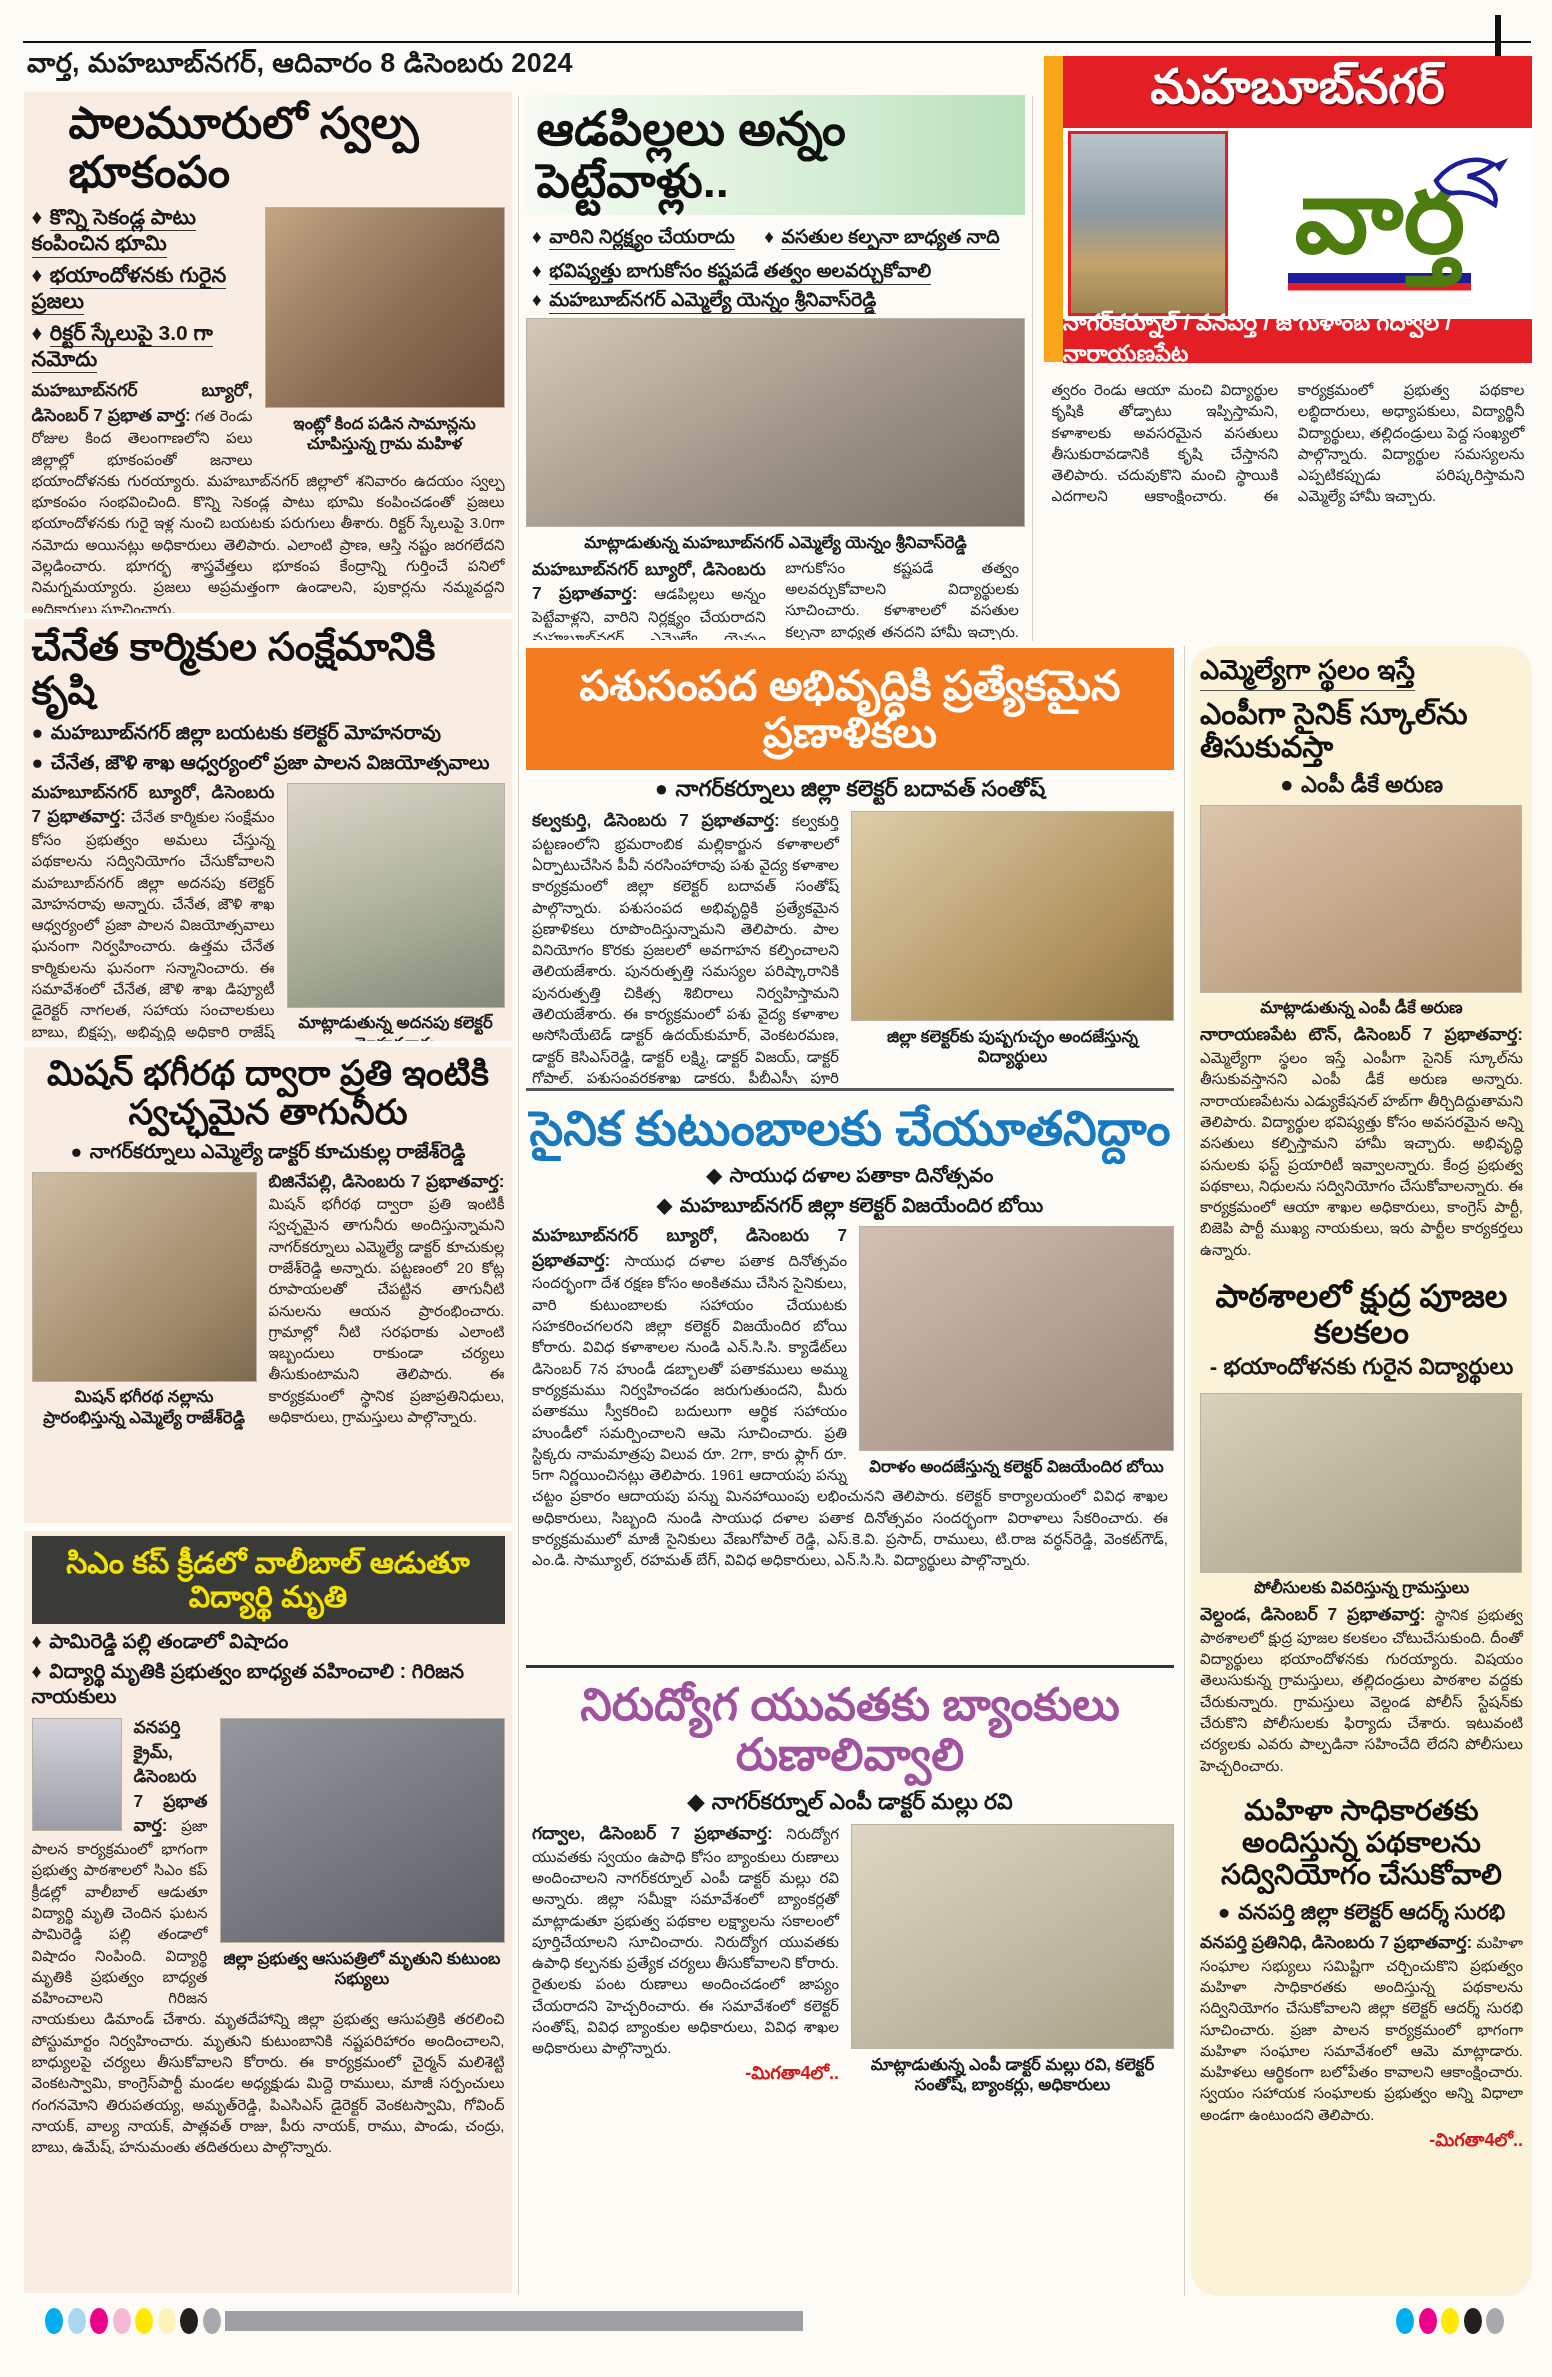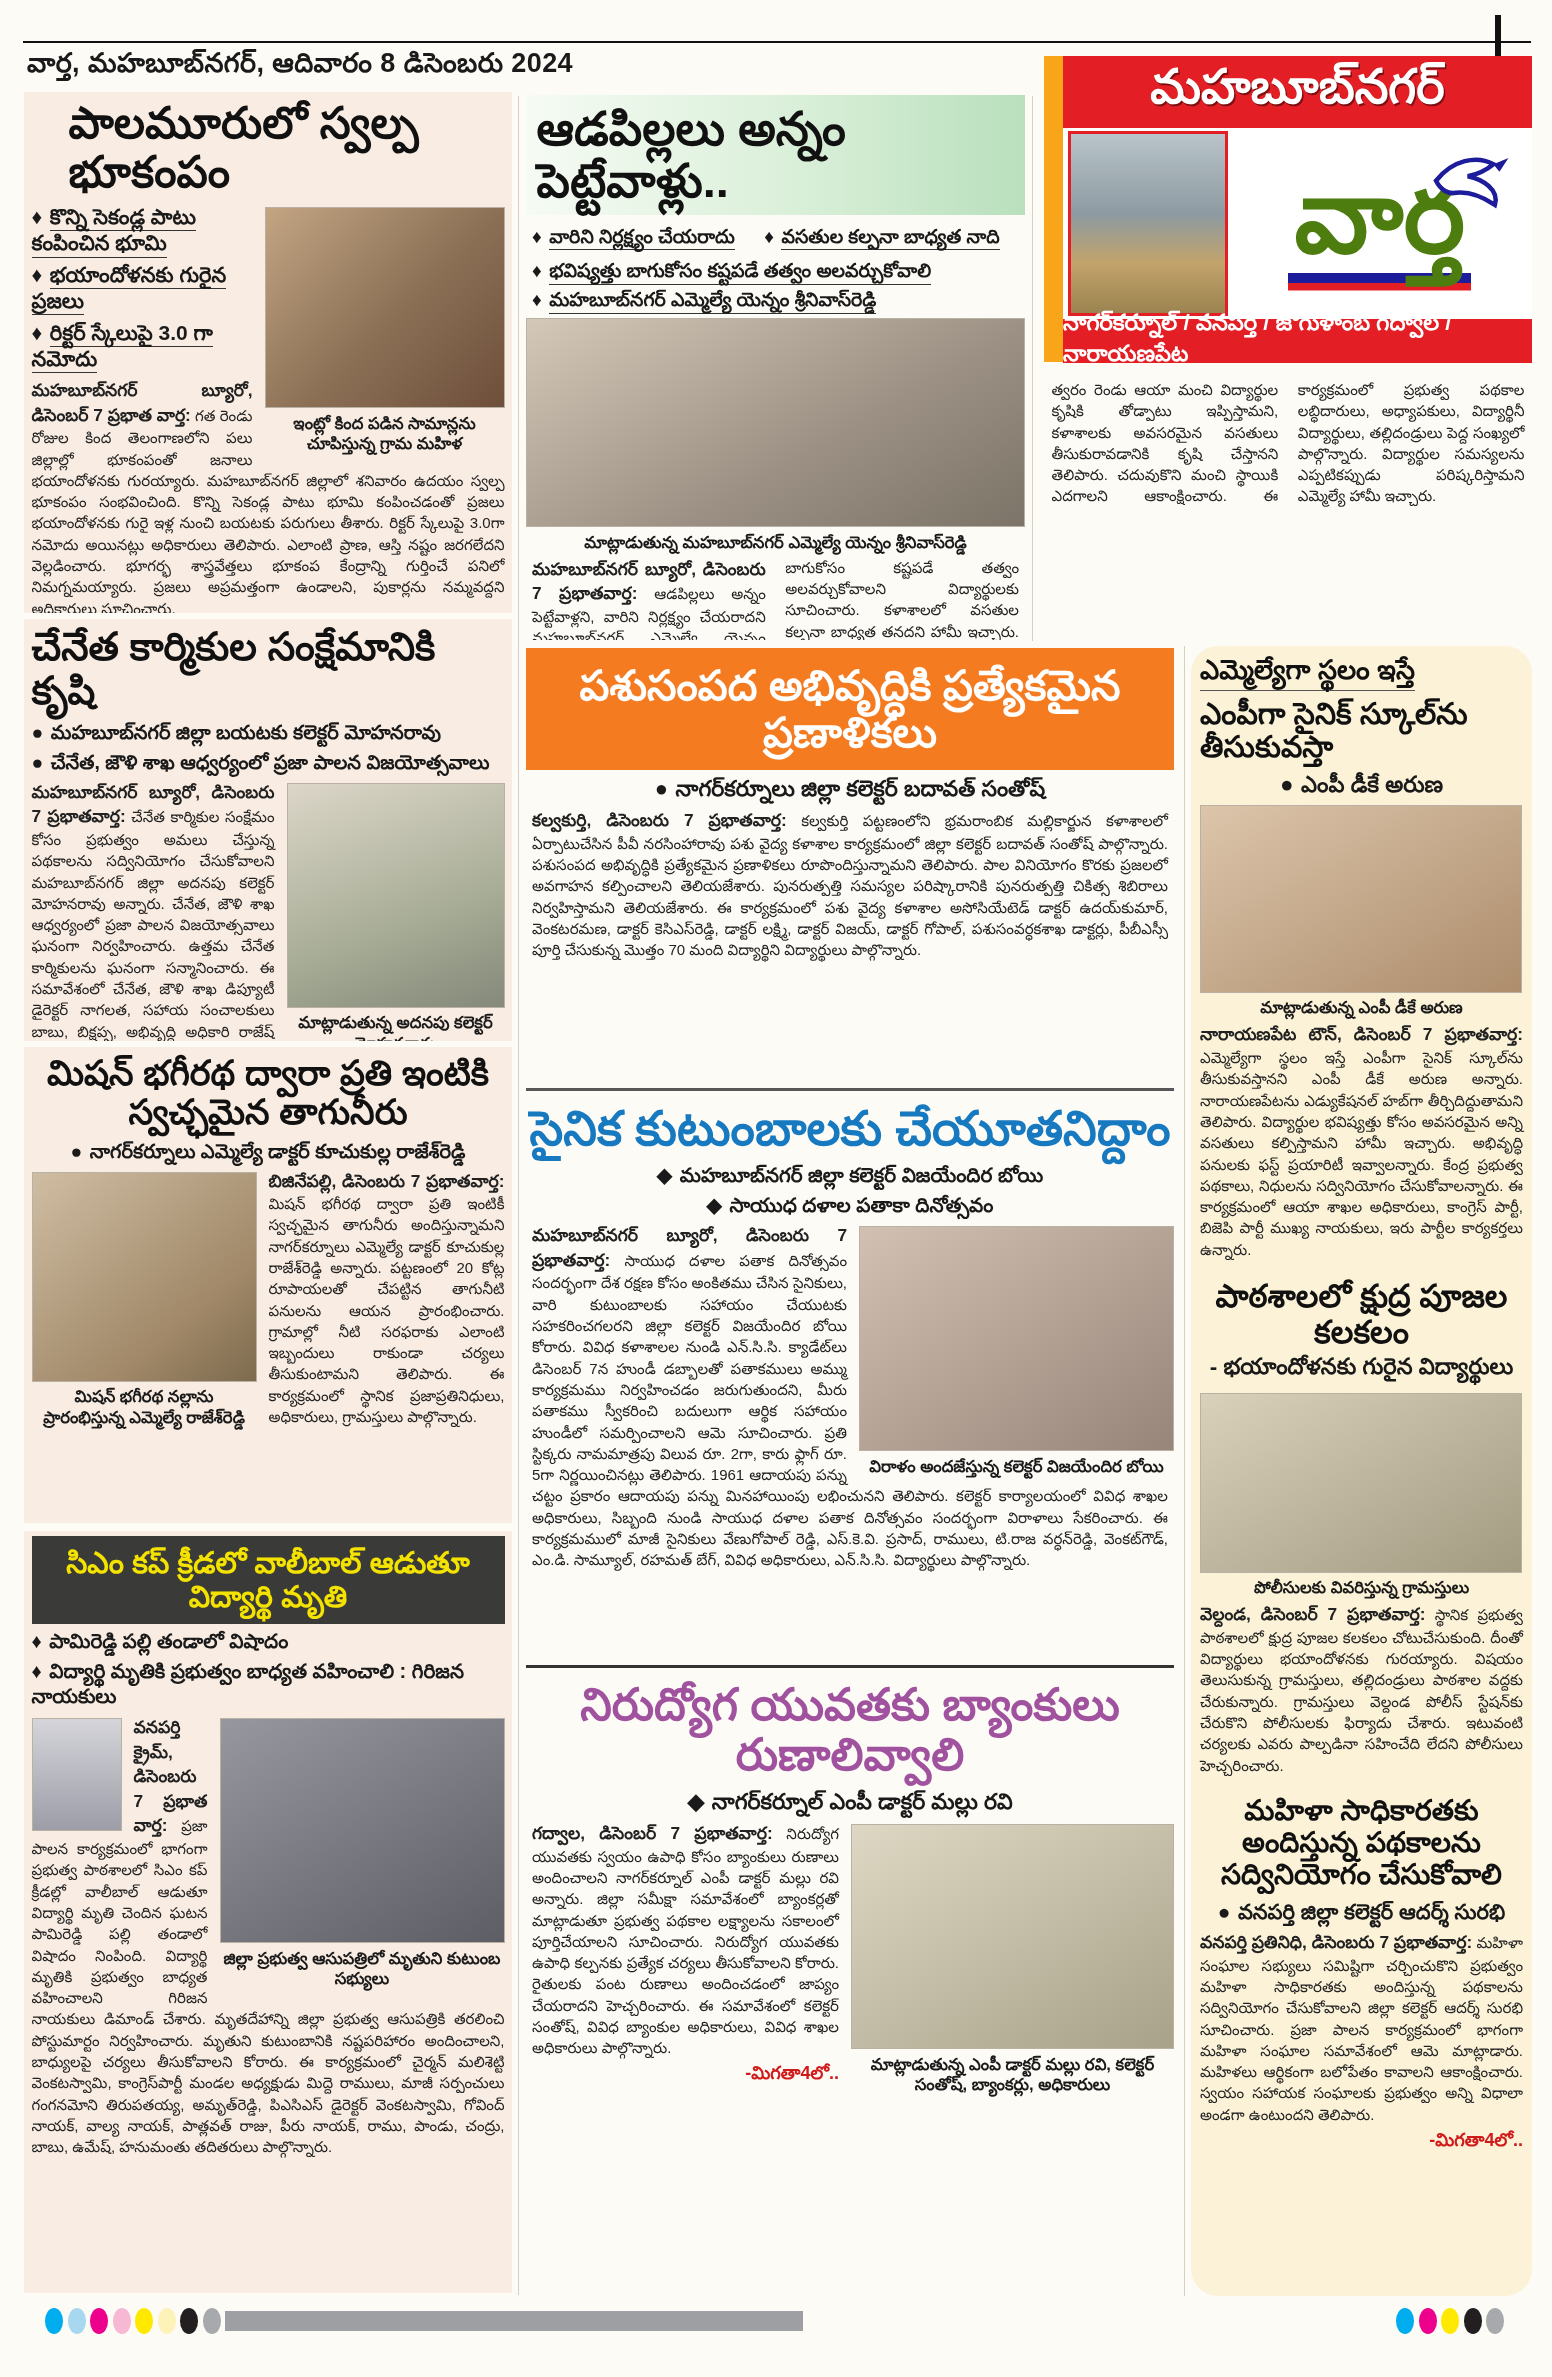--- a/index.html
+++ b/index.html
@@ -147,27 +147,31 @@
     <div class="photo p-hall" style="width:499px;height:209px;"></div>
     <div class="cap">మాట్లాడుతున్న మహబూబ్‌నగర్ ఎమ్మెల్యే యెన్నం శ్రీనివాస్‌రెడ్డి</div>
     <p class="body cols2" style="padding:0 6px;"><span class="byline">మహబూబ్‌నగర్ బ్యూరో, డిసెంబరు 7 ప్రభాతవార్త:</span> <span>ఆడపిల్లలు అన్నం పెట్టేవాళ్లని, వారిని నిర్లక్ష్యం చేయరాదని మహబూబ్‌నగర్ ఎమ్మెల్యే యెన్నం శ్రీనివాస్‌రెడ్డి అన్నారు. భవిష్యత్తు బాగుకోసం కష్టపడే తత్వం అలవర్చుకోవాలని విద్యార్థులకు సూచించారు. కళాశాలలో వసతుల కల్పనా బాధ్యత తనదని హామీ ఇచ్చారు. ప్రతిభ చూపిన 100 మంది ఉత్తమ విద్యార్థులకు పురస్కారాలు అందజేశారు.</span></p>
   </section>
 
   <section class="art" style="left:526px;top:648px;width:648px;height:436px;padding:0;">
     <div class="banner-orange">
       <h1 class="hl" style="font-size:42px;margin:0;color:#fff;">పశుసంపద అభివృద్ధికి ప్రత్యేకమైన ప్రణాళికలు</h1>
     </div>
     <div class="b b-c" style="font-size:22px;"><span class="mk">●</span><span>నాగర్‌కర్నూలు జిల్లా కలెక్టర్ బదావత్ సంతోష్</span></div>
+    <div class="photo-wrap ph-r" style="width:323px;">
+      <div class="photo p-event" style="width:323px;height:210px;"></div>
+      <div class="cap">జిల్లా కలెక్టర్‌కు పుష్పగుచ్ఛం అందజేస్తున్న విద్యార్థులు</div>
+    </div>
     <p class="body" style="padding:0 6px;"><span class="byline">కల్వకుర్తి, డిసెంబరు 7 ప్రభాతవార్త:</span> <span>కల్వకుర్తి పట్టణంలోని భ్రమరాంబిక మల్లికార్జున కళాశాలలో ఏర్పాటుచేసిన పీవీ నరసింహారావు పశు వైద్య కళాశాల కార్యక్రమంలో జిల్లా కలెక్టర్ బదావత్ సంతోష్ పాల్గొన్నారు. పశుసంపద అభివృద్ధికి ప్రత్యేకమైన ప్రణాళికలు రూపొందిస్తున్నామని తెలిపారు. పాల వినియోగం కొరకు ప్రజలలో అవగాహన కల్పించాలని తెలియజేశారు. పునరుత్పత్తి సమస్యల పరిష్కారానికి పునరుత్పత్తి చికిత్స శిబిరాలు నిర్వహిస్తామని తెలియజేశారు. ఈ కార్యక్రమంలో పశు వైద్య కళాశాల అసోసియేటెడ్ డాక్టర్ ఉదయ్‌కుమార్, వెంకటరమణ, డాక్టర్ కెసిఎస్‌రెడ్డి, డాక్టర్ లక్ష్మి, డాక్టర్ విజయ్, డాక్టర్ గోపాల్, పశుసంవర్ధకశాఖ డాక్టర్లు, పీబీఎస్సీ పూర్తి చేసుకున్న మొత్తం 70 మంది విద్యార్థిని విద్యార్థులు పాల్గొన్నారు.</span></p>
   </section>
 
   <section class="art" style="left:526px;top:1088px;width:648px;height:572px;padding:0;border-top:3.8px solid #57575a;">
     <h1 class="hl hl-c hl-blue" style="font-size:48px;margin-top:10.5px;">సైనిక కుటుంబాలకు చేయూతనిద్దాం</h1>
+    <div class="b b-c" style="font-size:20px;"><span class="mk">◆</span><span>సాయుధ దళాల పతాకా దినోత్సవం</span></div>
     <div class="b b-c" style="font-size:20px;"><span class="mk">◆</span><span>మహబూబ్‌నగర్ జిల్లా కలెక్టర్ విజయేందిర బోయి</span></div>
-    <div class="b b-c" style="font-size:20px;"><span class="mk">◆</span><span>సాయుధ దళాల పతాకా దినోత్సవం</span></div>
     <div class="photo-wrap ph-r" style="width:315px;">
       <div class="photo p-flag" style="width:315px;height:225px;"></div>
       <div class="cap">విరాళం అందజేస్తున్న కలెక్టర్ విజయేందిర బోయి</div>
     </div>
     <p class="body" style="padding:0 6px;"><span class="byline">మహబూబ్‌నగర్ బ్యూరో, డిసెంబరు 7 ప్రభాతవార్త:</span> <span>సాయుధ దళాల పతాక దినోత్సవం సందర్భంగా దేశ రక్షణ కోసం అంకితము చేసిన సైనికులు, వారి కుటుంబాలకు సహాయం చేయుటకు సహకరించగలరని జిల్లా కలెక్టర్ విజయేందిర బోయి కోరారు. వివిధ కళాశాలల నుండి ఎన్.సి.సి. క్యాడేట్‌లు డిసెంబర్ 7న హుండీ డబ్బాలతో పతాకములు అమ్ము కార్యక్రమము నిర్వహించడం జరుగుతుందని, మీరు పతాకము స్వీకరించి బదులుగా ఆర్థిక సహాయం హుండీలో సమర్పించాలని ఆమె సూచించారు. ప్రతి స్టిక్కరు నామమాత్రపు విలువ రూ. 2గా, కారు ఫ్లాగ్ రూ. 5గా నిర్ణయించినట్లు తెలిపారు. 1961 ఆదాయపు పన్ను చట్టం ప్రకారం ఆదాయపు పన్ను మినహాయింపు లభించునని తెలిపారు. కలెక్టర్ కార్యాలయంలో వివిధ శాఖల అధికారులు, సిబ్బంది నుండి సాయుధ దళాల పతాక దినోత్సవం సందర్భంగా విరాళాలు సేకరించారు. ఈ కార్యక్రమములో మాజీ సైనికులు వేణుగోపాల్ రెడ్డి, ఎస్.కె.వి. ప్రసాద్, రాములు, టి.రాజ వర్ధన్‌రెడ్డి, వెంకట్‌గౌడ్, ఎం.డి. సామ్యూల్, రహమత్ బేగ్, వివిధ అధికారులు, ఎన్.సి.సి. విద్యార్థులు పాల్గొన్నారు.</span></p>
   </section>
 
   <section class="art" style="left:526px;top:1665px;width:648px;height:631px;padding:0;border-top:3px solid #333;">
     <h1 class="hl hl-c hl-purple" style="font-size:45px;margin-top:12px;">నిరుద్యోగ యువతకు బ్యాంకులు రుణాలివ్వాలి</h1>
     <div class="b b-c" style="font-size:22px;"><span class="mk">◆</span><span>నాగర్‌కర్నూల్ ఎంపీ డాక్టర్ మల్లు రవి</span></div>

